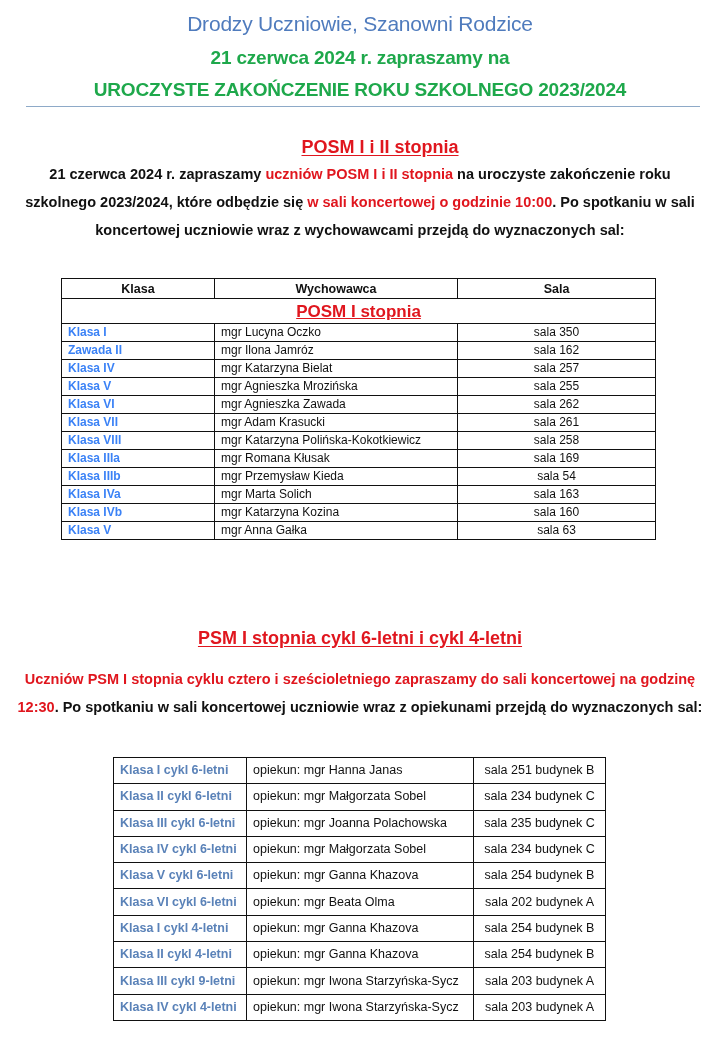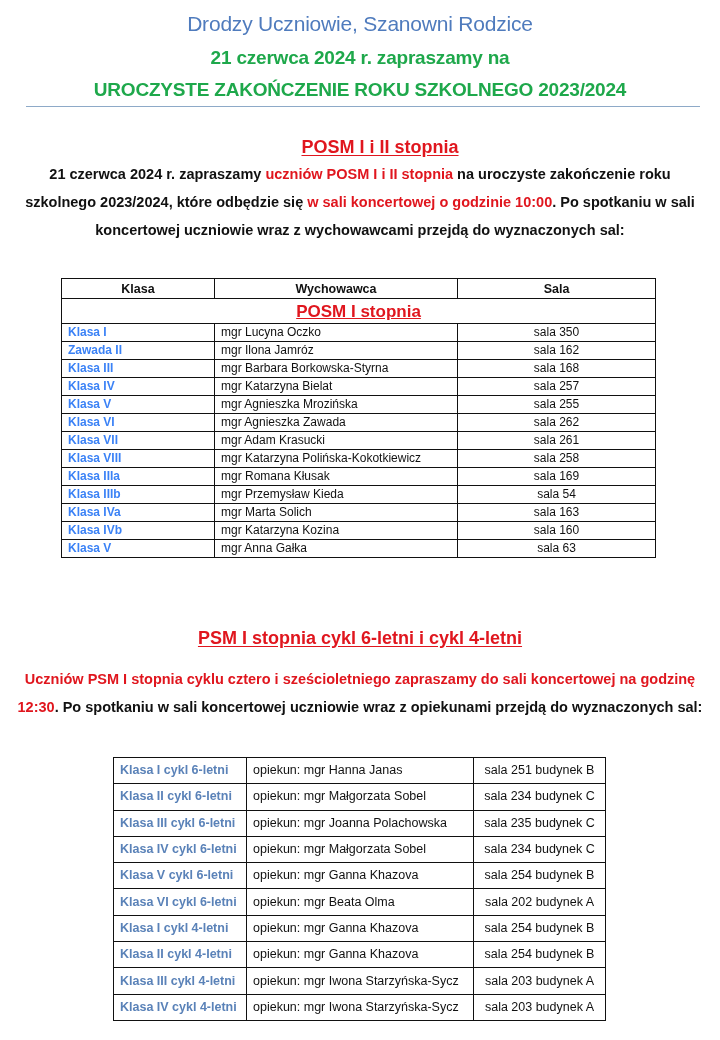--- a/index.html
+++ b/index.html
@@ -66,25 +66,20 @@
       </tr>
       <tr>
         <td class="cls">Klasa I</td>
         <td>mgr Lucyna Oczko</td>
         <td class="sala">sala 350</td>
       </tr>
       <tr>
         <td class="cls">Zawada II</td>
         <td>mgr Ilona Jamróz</td>
         <td class="sala">sala 162</td>
-      </tr>
-      <tr>
-        <td class="cls">Klasa III</td>
-        <td>mgr Barbara Borkowska-Styrna</td>
-        <td class="sala">sala 168</td>
       </tr>
       <tr>
         <td class="cls">Klasa IV</td>
         <td>mgr Katarzyna Bielat</td>
         <td class="sala">sala 257</td>
       </tr>
       <tr>
         <td class="cls">Klasa V</td>
         <td>mgr Agnieszka Mrozińska</td>
         <td class="sala">sala 255</td>
@@ -181,21 +176,21 @@
         <td class="cls">Klasa I cykl 4-letni</td>
         <td>opiekun: mgr Ganna Khazova</td>
         <td class="sala">sala 254 budynek B</td>
       </tr>
       <tr>
         <td class="cls">Klasa II cykl 4-letni</td>
         <td>opiekun: mgr Ganna Khazova</td>
         <td class="sala">sala 254 budynek B</td>
       </tr>
       <tr>
-        <td class="cls">Klasa III cykl 4-letni</td>
+        <td class="cls">Klasa III cykl 9-letni</td>
         <td>opiekun: mgr Iwona Starzyńska-Sycz</td>
         <td class="sala">sala 203 budynek A</td>
       </tr>
       <tr>
         <td class="cls">Klasa IV cykl 4-letni</td>
         <td>opiekun: mgr Iwona Starzyńska-Sycz</td>
         <td class="sala">sala 203 budynek A</td>
       </tr>
     </tbody>
 </table>

